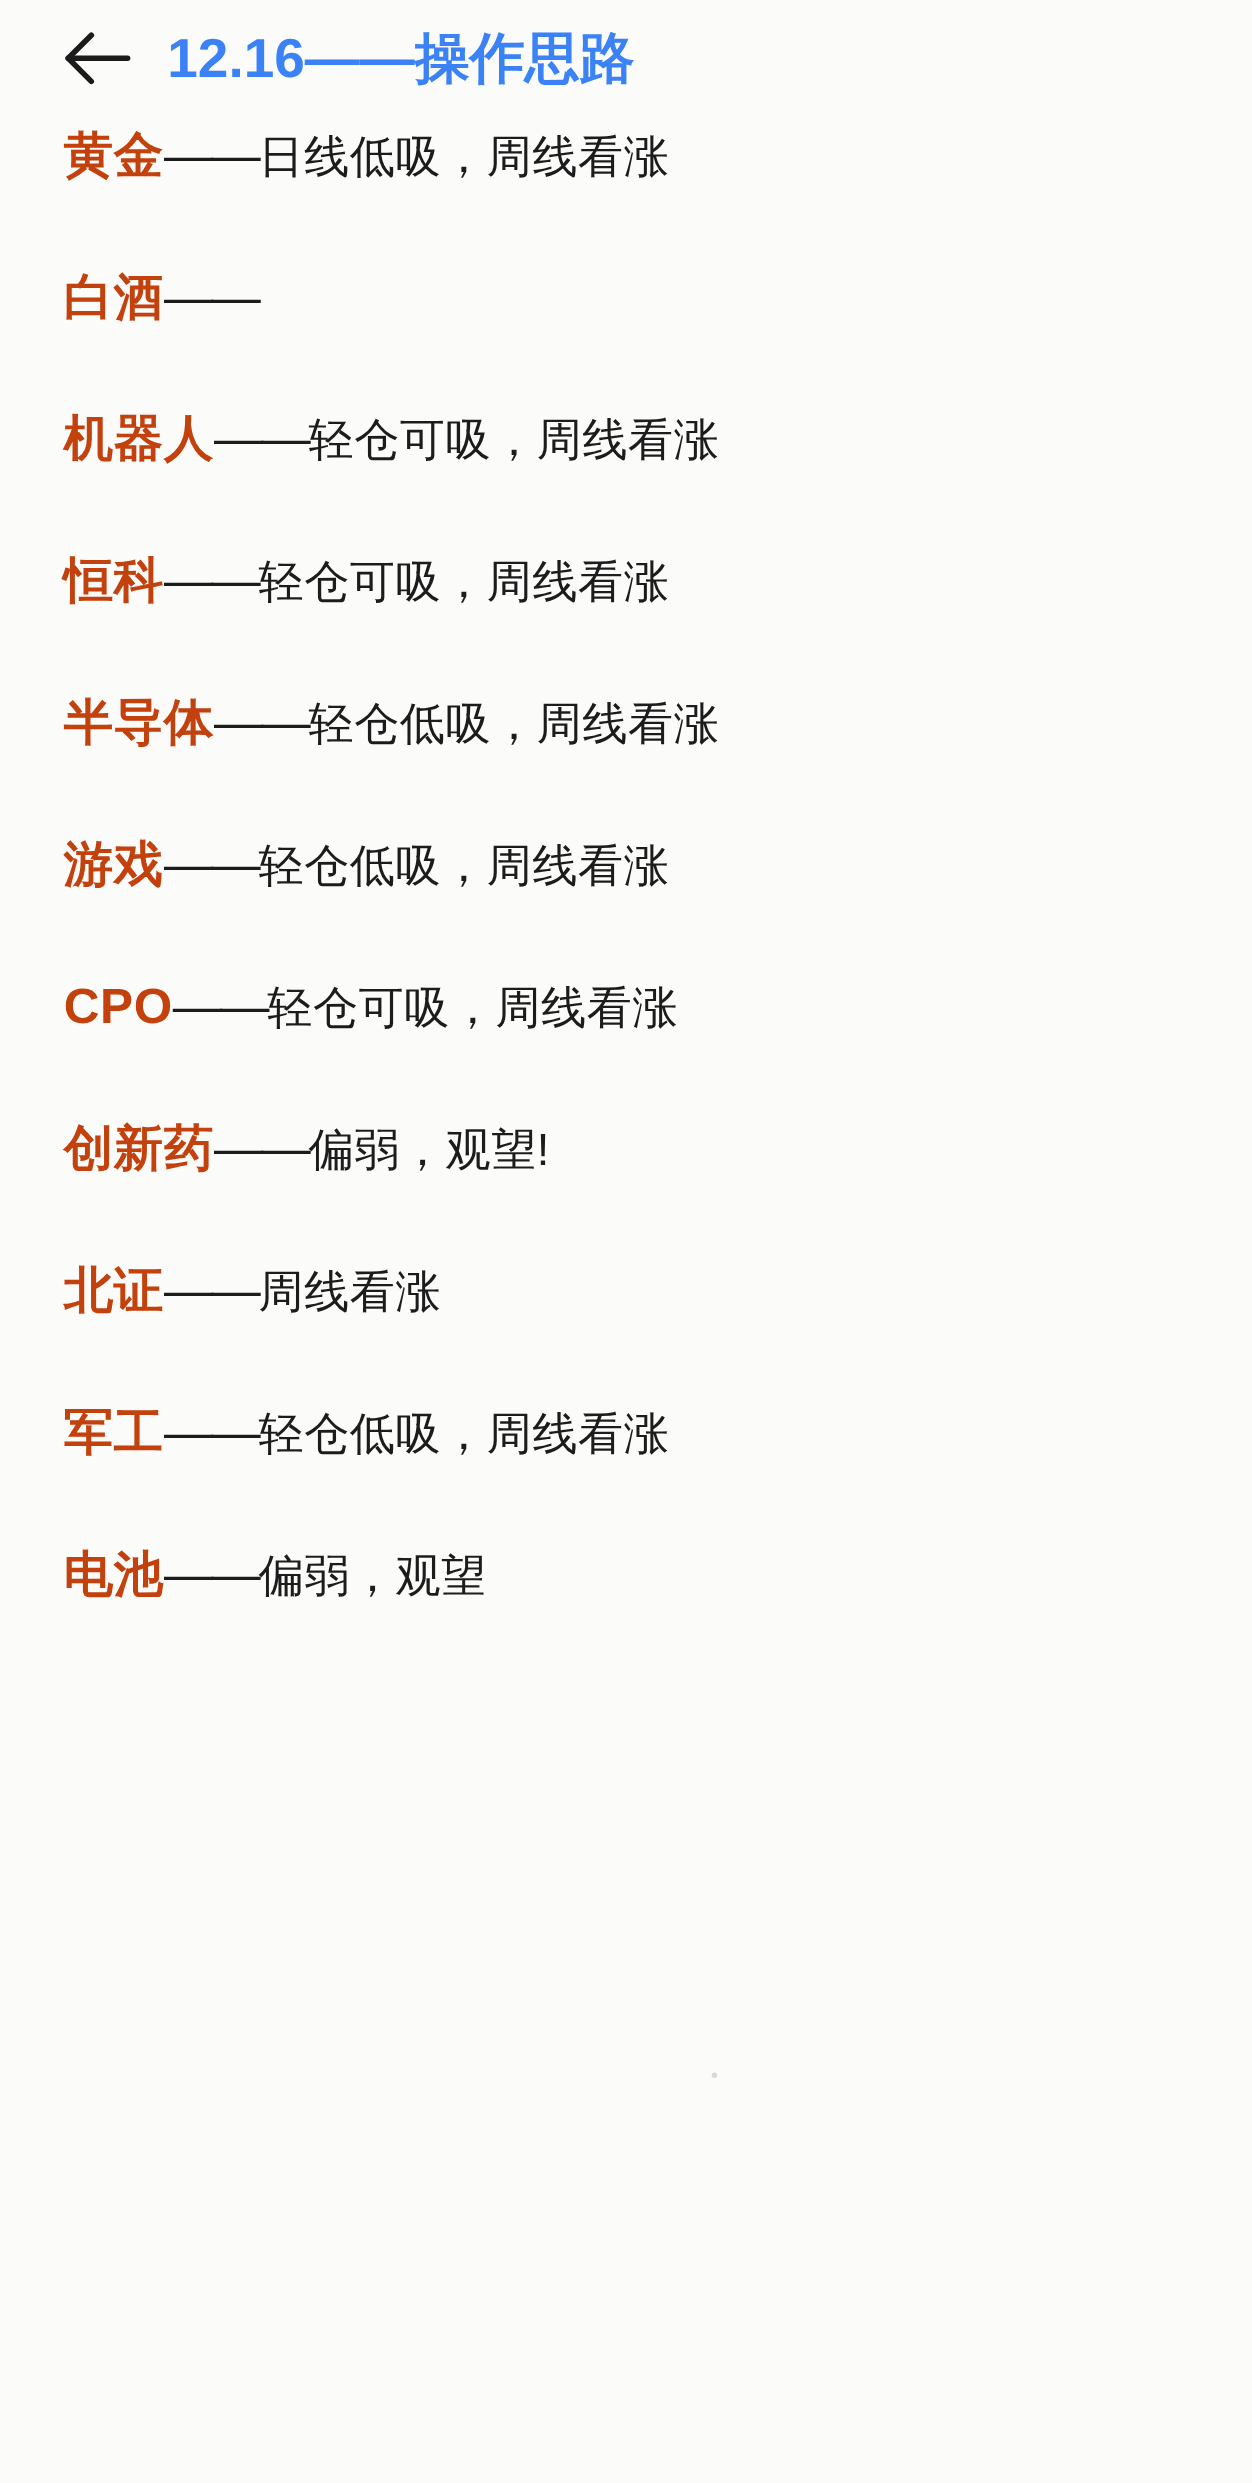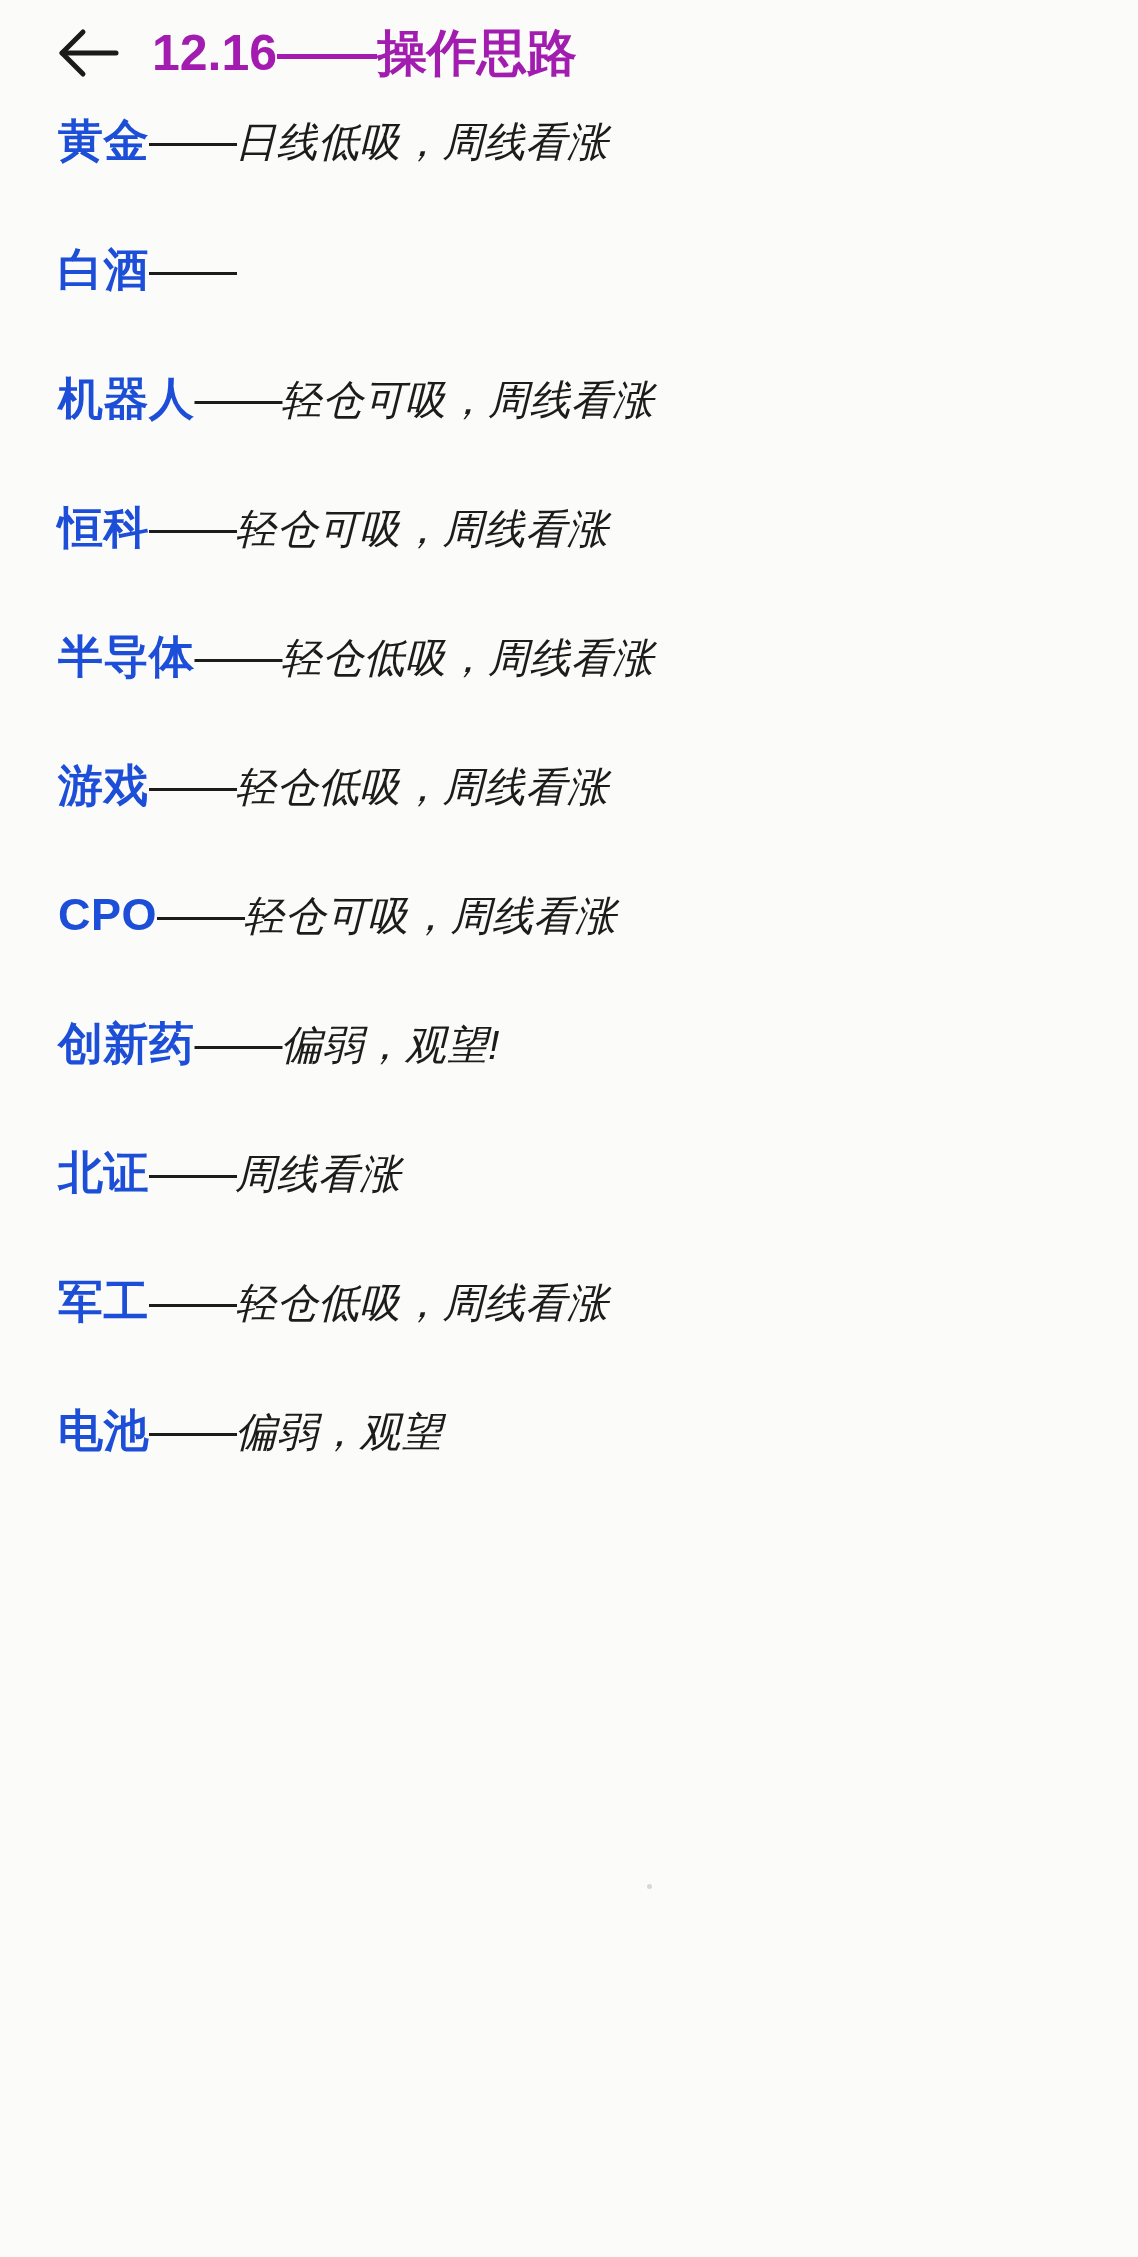--- a/index.html
+++ b/index.html
@@ -33,56 +33,55 @@
     cursor: pointer;
     flex: 0 0 auto;
   }
   .back-btn svg { display: block; }
   .page-title {
     font-size: 50px;
     font-weight: 700;
     letter-spacing: 0px;
     line-height: 1;
     white-space: nowrap;
-    color: #a21caf;
+    color: #3b82f6;
     margin-left: 22px;
   }
 
   
   .rows {
     padding: 0 0 0 58px;
     margin-top: 36px;
   }
   .row {
     display: flex;
     align-items: baseline;
     height: 129px;
     white-space: nowrap;
   }
   .row .name {
-    color: #1d4ed8;
+    color: #c2410c;
     font-size: 45px;
     font-weight: 600;
     line-height: 1;
     letter-spacing: 0.5px;
   }
   .row .dash {
     color: #1c1c1c;
     font-size: 45px;
     font-weight: 500;
     line-height: 1;
     letter-spacing: -2px;
   }
   .row .desc {
     color: #1c1c1c;
     font-size: 41px;
     font-weight: 500;
     line-height: 1;
     letter-spacing: 0.5px;
-    font-style: italic;
   }
 
   
   .speck {
     position: absolute;
     left: 647px;
     top: 1884px;
     width: 5px;
     height: 5px;
     background: #d8d8d8;

